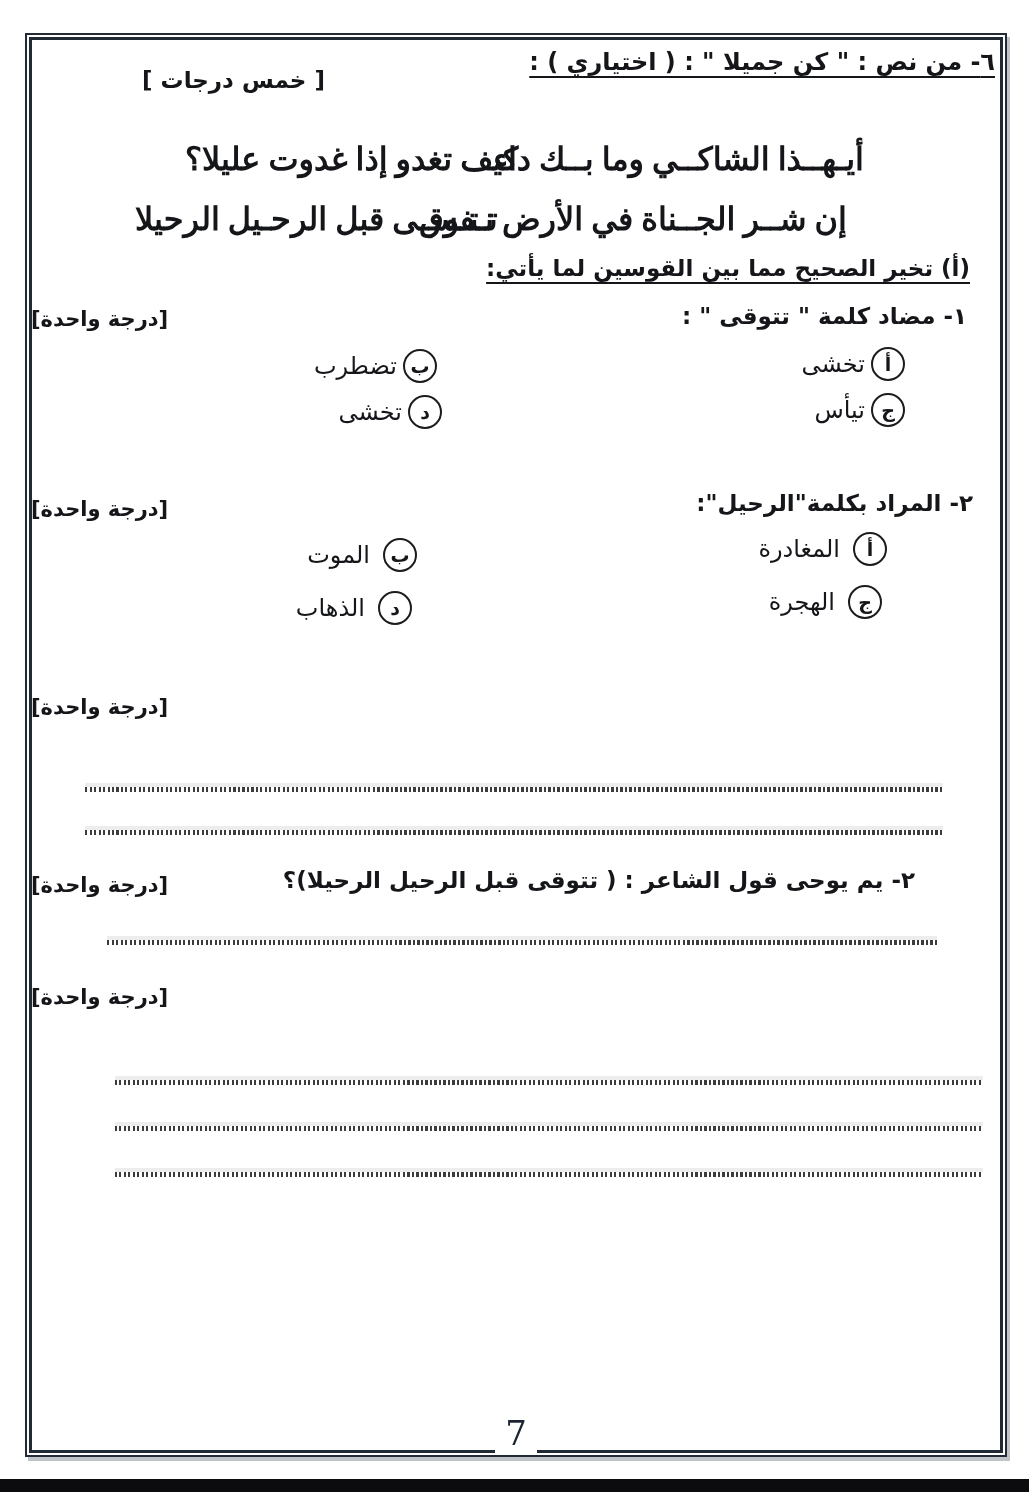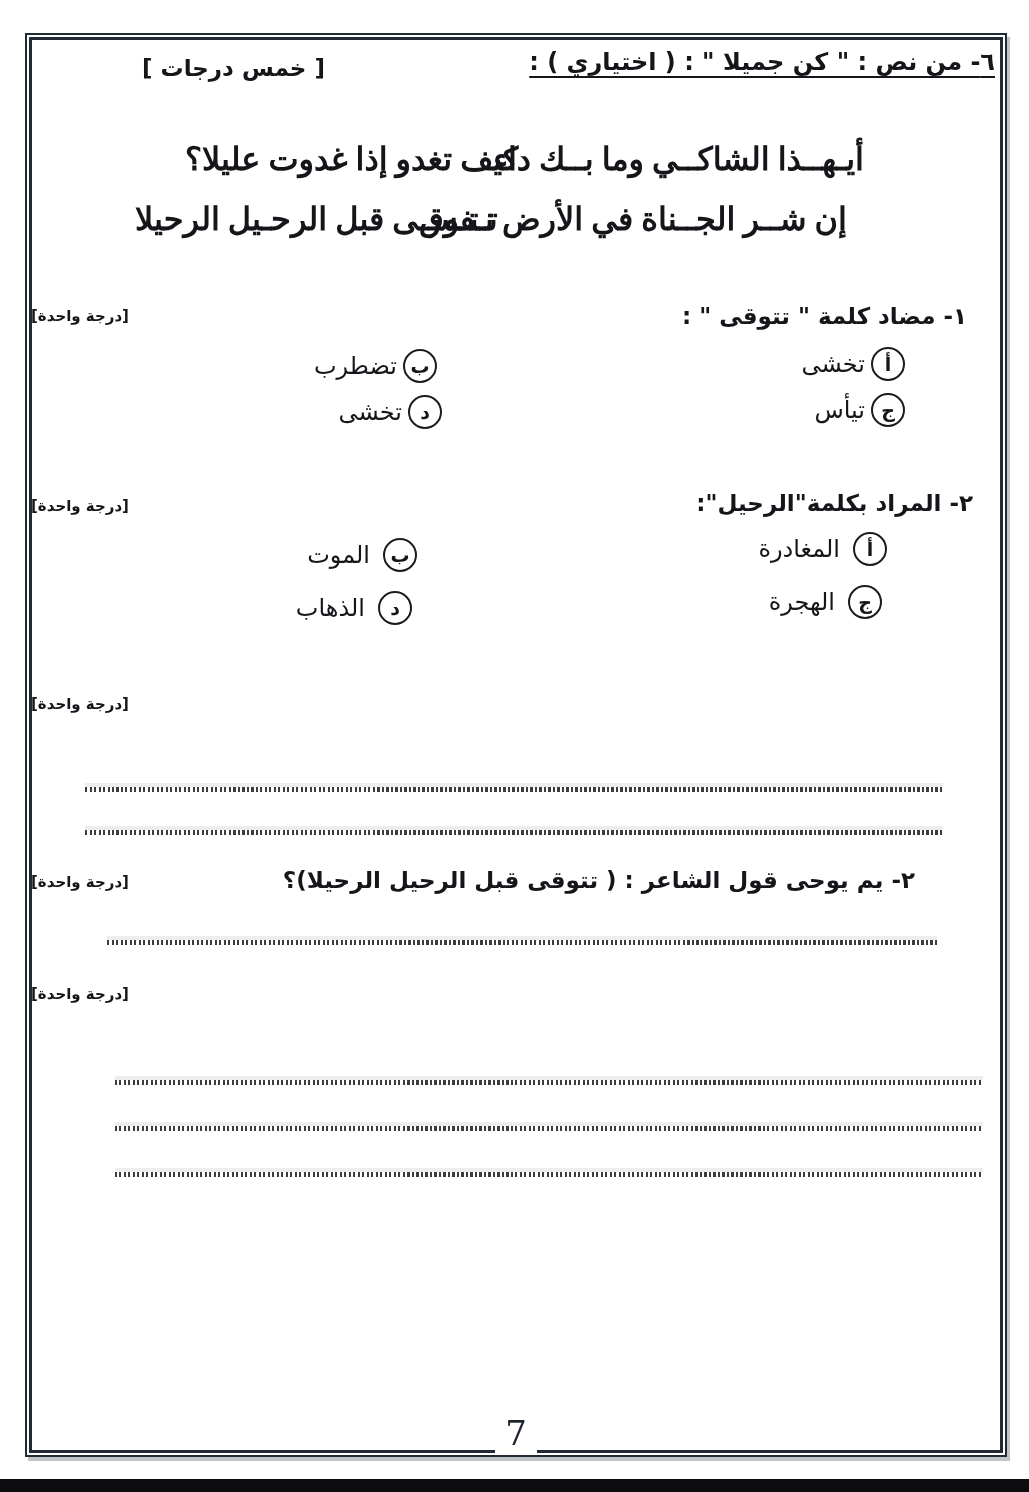--- a/index.html
+++ b/index.html
@@ -17,21 +17,21 @@
     content:"";position:absolute;inset:2px;border:3px solid #222a36;pointer-events:none;
   }
   .abs{position:absolute;white-space:nowrap;}
   .b{font-weight:bold;}
   .u{text-decoration:underline;text-decoration-thickness:2px;text-underline-offset:6px;}
   .title{font-size:24px;}
   .marks-top{font-size:23px;}
   .verse{font-size:32px;font-weight:bold;font-family:Liberation Serif, serif;}
   .qhead{font-size:23px;font-weight:bold;}
   .qtext{font-size:23px;font-weight:bold;}
-  .marklbl{font-size:15px;font-weight:bold;}
+  .marklbl{font-size:21px;font-weight:bold;}
   .opt{position:absolute;display:flex;direction:rtl;align-items:center;gap:6px;}
   .opt.wide{gap:13px;}
   .circ{
     width:34px;height:34px;border:2px solid #1c1c1c;border-radius:50%;
     display:flex;align-items:center;justify-content:center;
     font-size:19px;font-weight:bold;line-height:1;flex:0 0 auto;box-sizing:border-box;
   }
   .optword{font-size:24px;font-weight:normal;}
   .dline{
     position:absolute;height:5px;
@@ -46,27 +46,28 @@
   .bottombar{
     position:absolute;left:0;top:1479px;width:1029px;height:13px;background:#0c0c0e;
   }
 </style>
 </head>
 <body>
 
 <div class="frame">
 
   <div class="abs title b u" style="top:13px;right:10px">٦- من نص : " كن جميلا " : ( اختياري ) :</div>
-  <div class="abs marks-top b" style="top:20px;left:115px">[ خمس درجات ]</div>
+  <div class="abs marks-top b" style="top:32px;left:115px">[ خمس درجات ]</div>
 
   <div class="abs verse" style="top:105px;right:141px">أيـهــذا الشاكــي وما بــك داء</div>
   <div class="abs verse" style="top:105px;left:158px">كيف تغدو إذا غدوت عليلا؟</div>
   <div class="abs verse" style="top:165px;left:108px">تـتـوقـى قبل الرحـيل الرحيلا</div>
   <div class="abs verse" style="top:165px;right:158px">إن شــر الجــناة في الأرض نـفس</div>
 
+  <div class="abs qhead u" style="top:220px;right:35px">(أ) تخير الصحيح مما بين القوسين لما يأتي:</div>
 
   <div class="abs qtext" style="top:268px;right:38px">١- مضاد كلمة  " تتوقى " :</div>
   <div class="abs marklbl" style="top:272px;left:4px">[درجة واحدة]</div>
 
   <div class="opt" style="top:312px;right:100px">
     <span class="circ">
         <span>أ</span>
       </span>
     <span class="optword">تخشى</span>
   </div>

